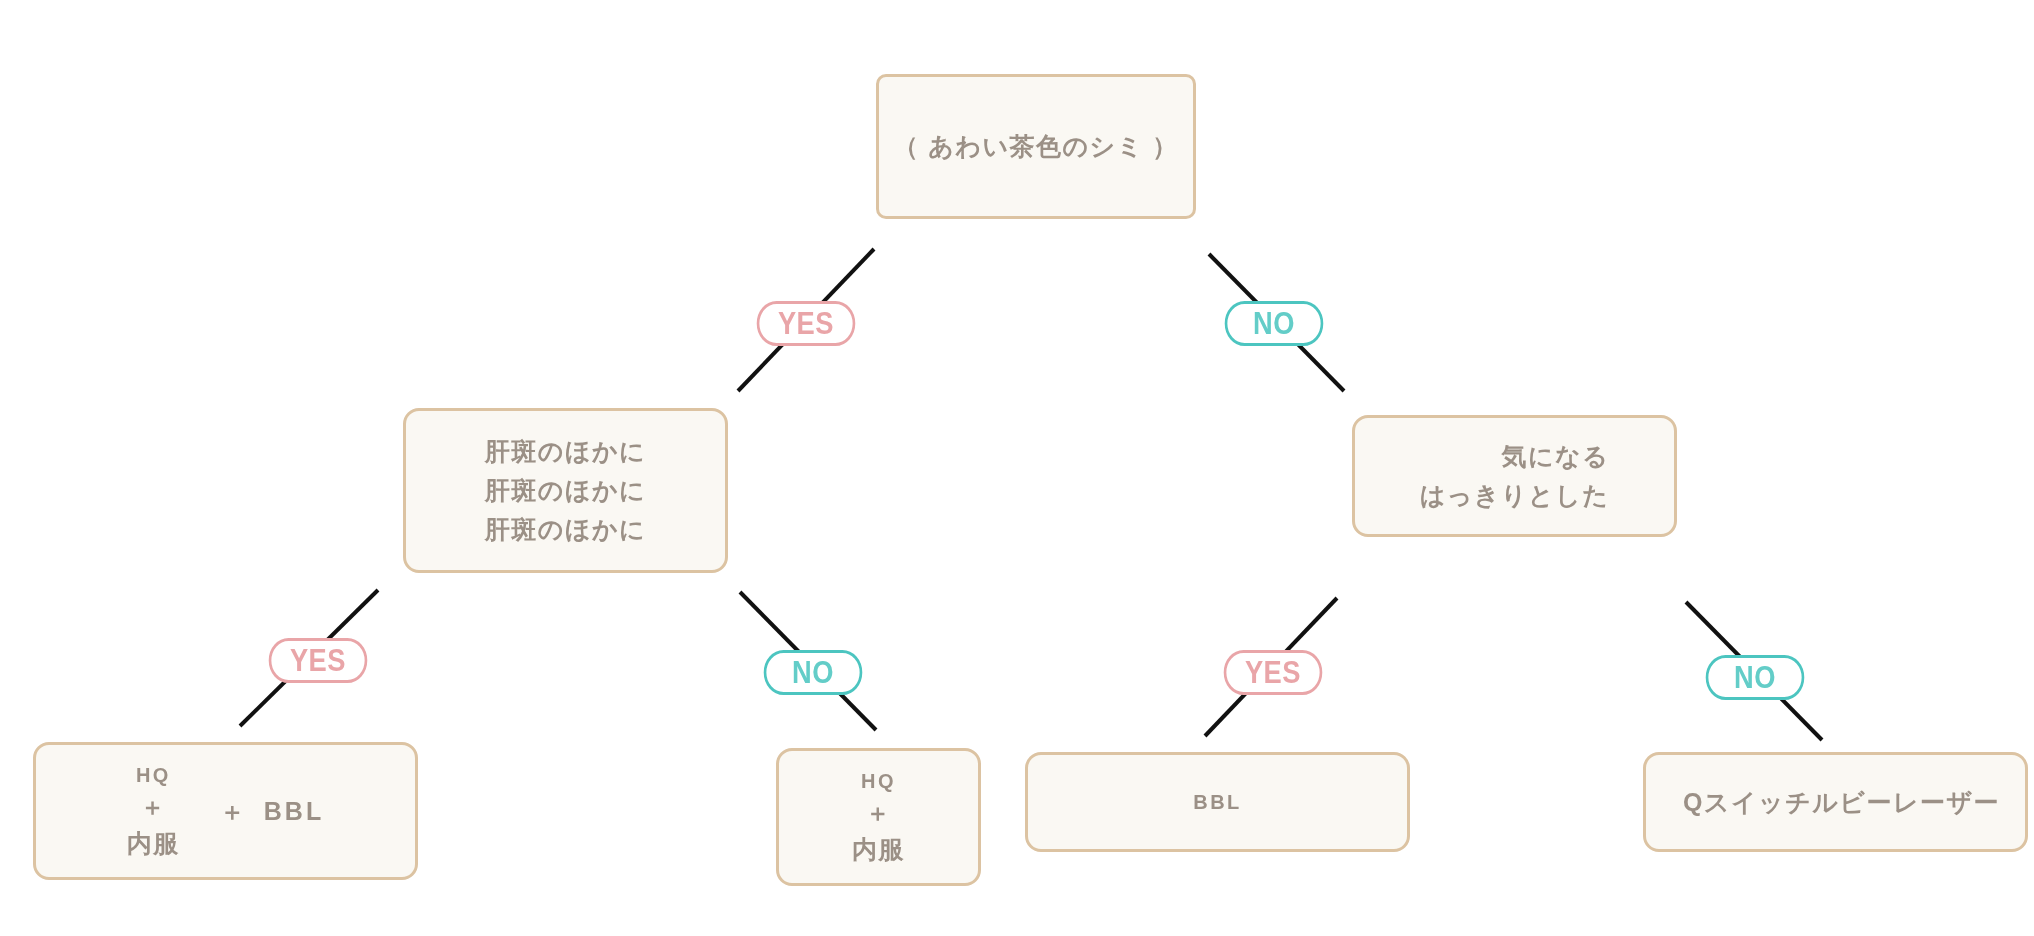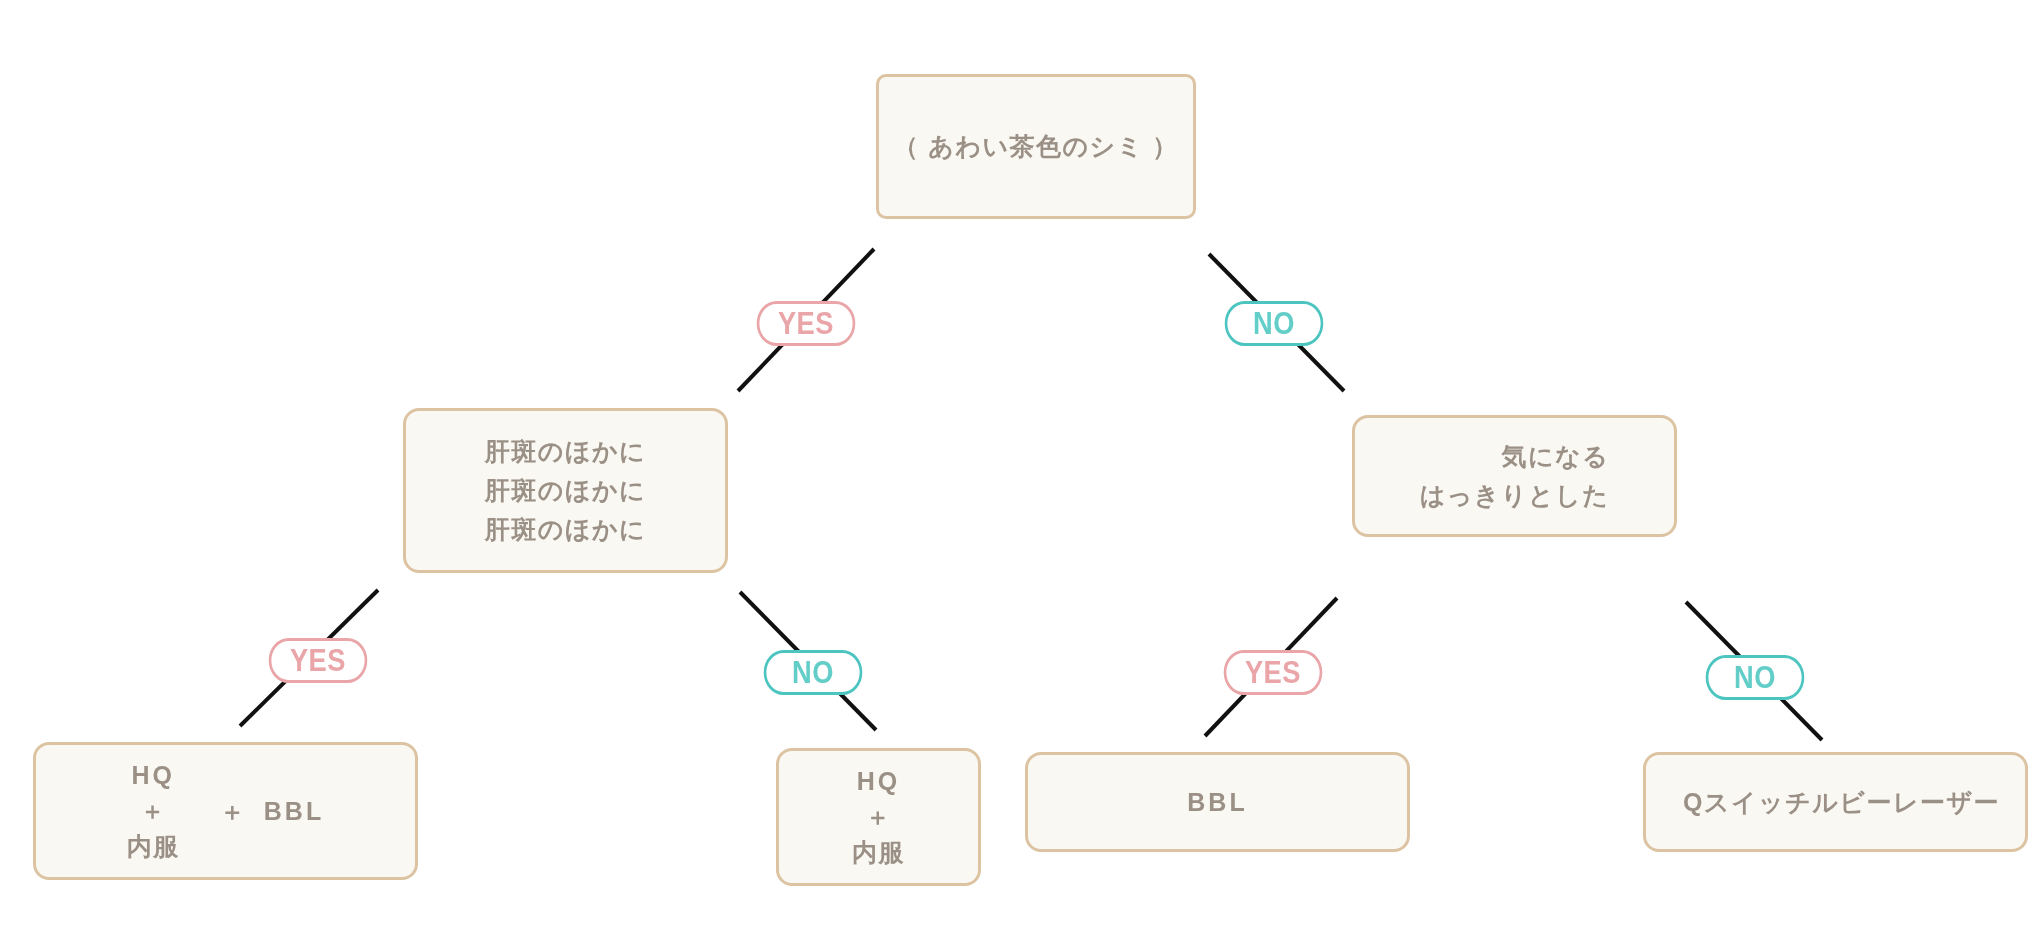--- a/index.html
+++ b/index.html
@@ -43,21 +43,21 @@
     text-align: center;
     line-height: 1.55;
   }
   .node .txt {
     white-space: nowrap;
   }
   .node-jp {
     font-size: 25px;
   }
   .node-lat {
-    font-size: 25px;
+    font-size: 20px;
     letter-spacing: 0.12em;
   }
 
   
   #node-root {
     left: 876px;
     top: 74px;
     width: 320px;
     height: 145px;
     border-radius: 10px;

